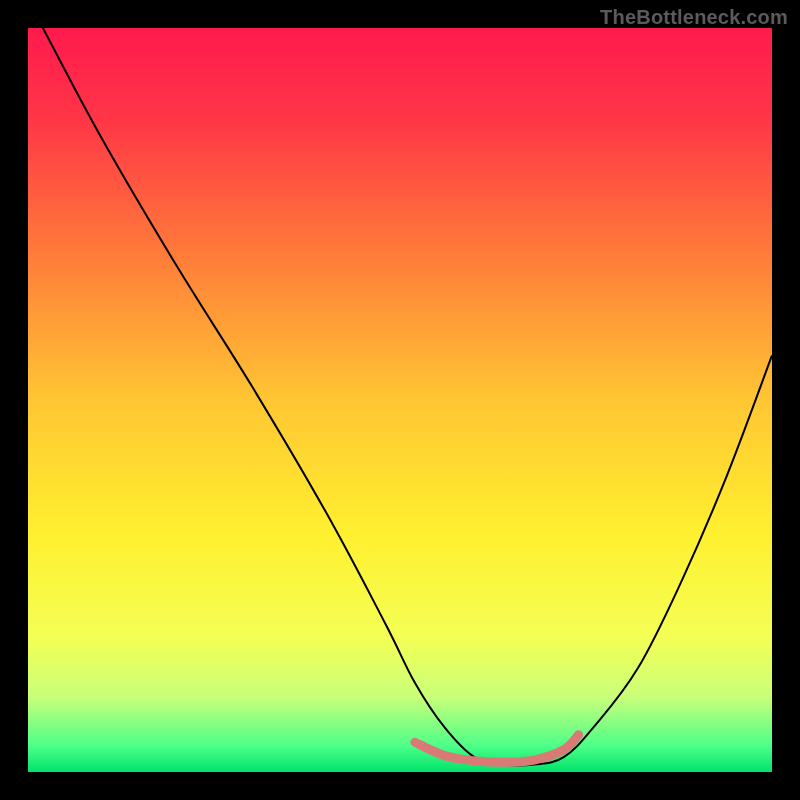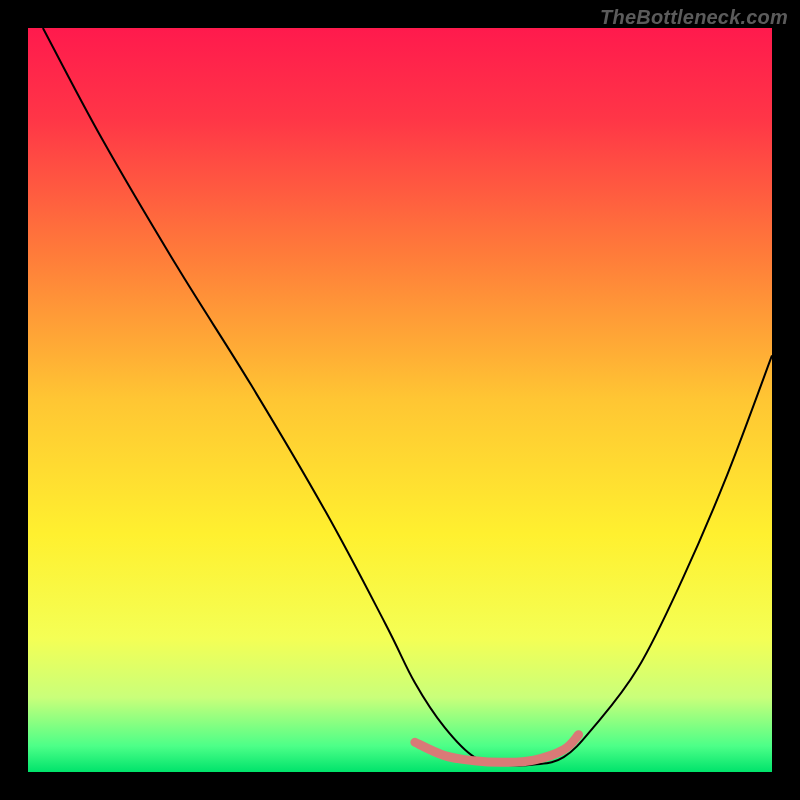--- a/index.html
+++ b/index.html
@@ -27,21 +27,20 @@
   }
   .watermark {
     position: absolute;
     top: 6px;
     right: 12px;
     font-family: Arial, Helvetica, sans-serif;
     font-size: 20px;
     font-weight: 600;
     color: #5b5b5b;
     letter-spacing: 0.2px;
-    font-style: italic;
   }
 </style>
 </head>
 <body>
 
 <div class="frame">
   <svg class="plot-area" viewBox="0 0 744 744" preserveAspectRatio="none">
     <defs>
       <linearGradient id="bg-grad" x1="0" y1="0" x2="0" y2="1">
           <stop offset="0.0%" stop-color="#ff1a4d"></stop>

